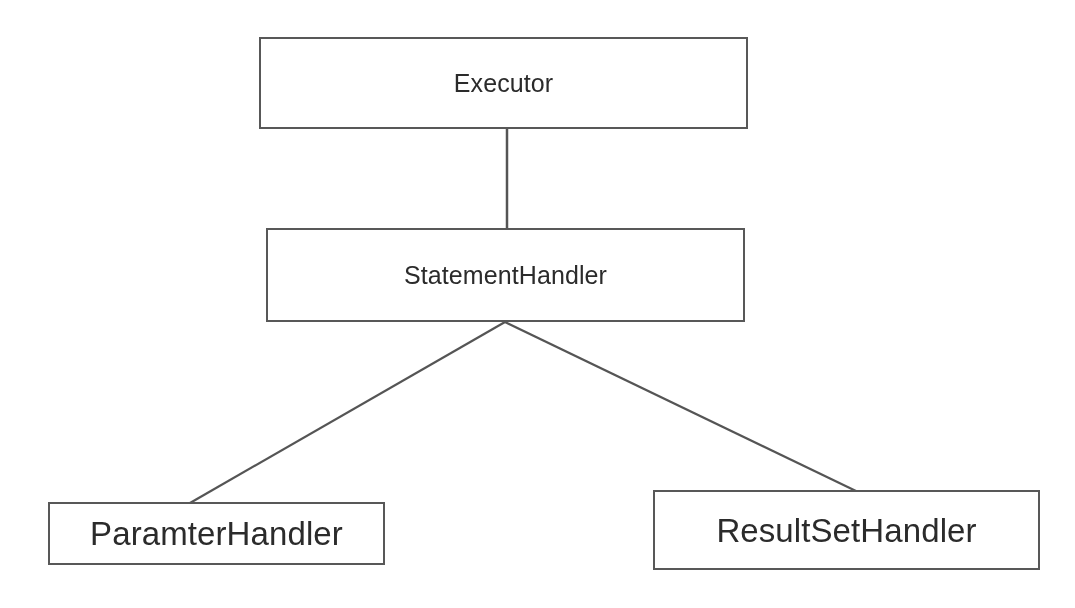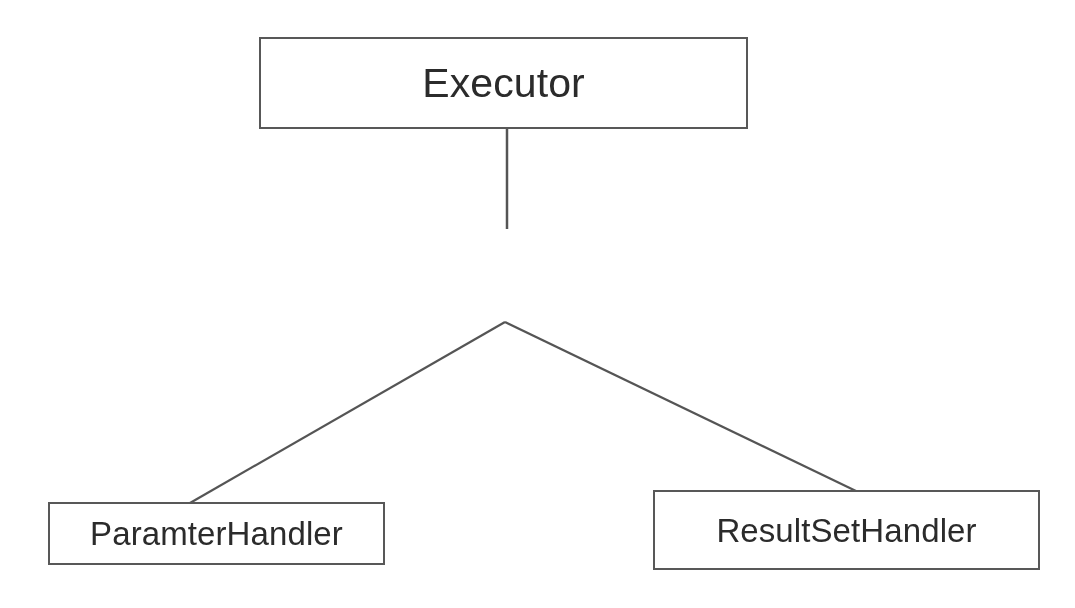--- a/index.html
+++ b/index.html
@@ -29,21 +29,21 @@
     box-sizing: border-box;
     background: #ffffff;
     border: 2px solid #585858;
     display: flex;
     align-items: center;
     justify-content: center;
     z-index: 2;
   }
   .node-label {
     font-family: "Liberation Sans", "DejaVu Sans", sans-serif;
-    font-size: 41px;
+    font-size: 25px;
     font-weight: 400;
     color: #2b2b2b;
     letter-spacing: 0.1px;
     line-height: 1;
     white-space: nowrap;
     -webkit-font-smoothing: antialiased;
   }
 
   
   #node-executor          { left: 259px; top: 37px;  width: 489px; height: 92px; }
@@ -65,20 +65,23 @@
 
     <line x1="505" y1="322" x2="190" y2="503" stroke="#555555" stroke-width="2.2" shape-rendering="geometricPrecision"></line>
 
     <line x1="505" y1="322" x2="856" y2="491" stroke="#555555" stroke-width="2.2" shape-rendering="geometricPrecision"></line>
   </svg>
 
   <div class="node" id="node-executor">
     <span class="node-label">Executor</span>
   </div>
 
+  <div class="node" id="node-statementhandler">
+    <span class="node-label">StatementHandler</span>
+  </div>
 
   <div class="node" id="node-paramterhandler">
     <span class="node-label">ParamterHandler</span>
   </div>
 
   <div class="node" id="node-resultsethandler">
     <span class="node-label">ResultSetHandler</span>
   </div>
 
 </div>

